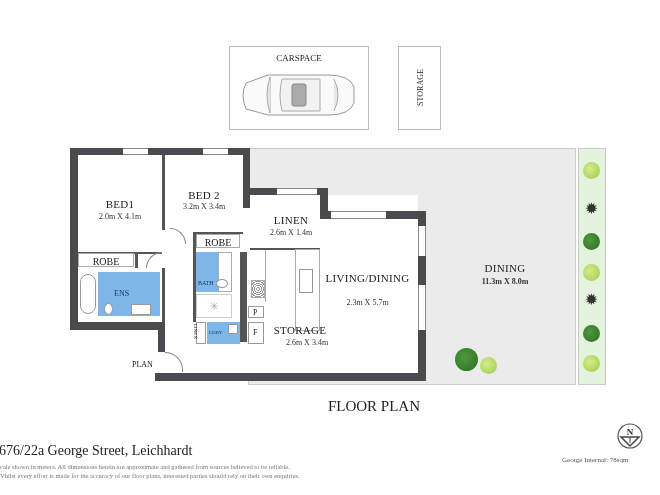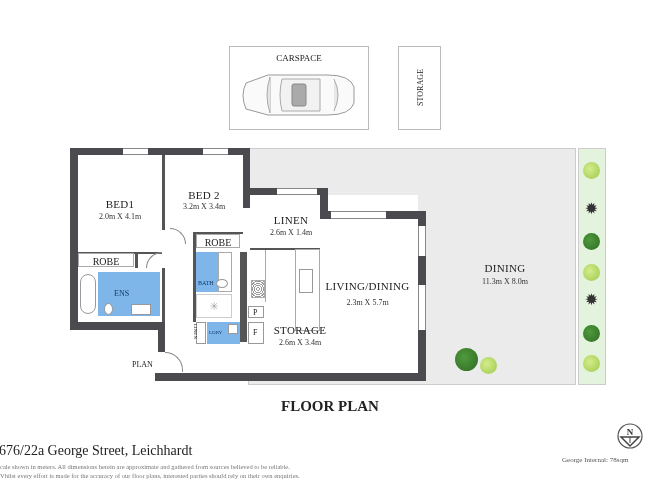--- a/index.html
+++ b/index.html
@@ -31,21 +31,21 @@
     <path d="M96 10 Q104 26 96 42" fill="#e8e8e8" stroke="#aaa"></path>
     <path d="M32 8 Q26 26 32 44" fill="#e4e4e4" stroke="#aaa"></path>
   </svg>
 </div>
 <div class="abs" style="left:398px;top:46px;width:43px;height:84px;border:1px solid #bbb;">
   <div class="abs" style="left:-20px;top:36px;width:82px;text-align:center;font-size:8px;transform:rotate(-90deg);">STORAGE</div>
 </div>
 
 <div class="abs" style="left:248px;top:148px;width:328px;height:237px;background:#ebebeb;border:1px solid #ccc;"></div>
 <div class="room-label" style="left:440px;top:262px;width:130px;">DINING</div>
-<div class="room-dim" style="left:440px;top:277px;width:130px;">11.3m X 8.0m</div>
+<div class="room-dim" style="left:440px;top:277px;width:130px;font-weight:bold;">11.3m X 8.0m</div>
 
 <div class="abs" style="left:578px;top:148px;width:28px;height:237px;background:#e3f3dd;border:1px solid #ccc;"></div>
 <div class="plant" style="left:583px;top:162px;width:17px;height:17px;background:radial-gradient(circle at 40% 40%,#d4ec8c,#9cc94a);"></div>
 <div class="abs" style="left:583px;top:200px;width:17px;height:17px;font-size:16px;line-height:17px;text-align:center;color:#333;">✹</div>
 <div class="plant" style="left:583px;top:233px;width:17px;height:17px;background:radial-gradient(circle at 40% 40%,#4f9a3c,#2e6b24);"></div>
 <div class="plant" style="left:583px;top:264px;width:17px;height:17px;background:radial-gradient(circle at 40% 40%,#d4ec8c,#9cc94a);"></div>
 <div class="abs" style="left:583px;top:291px;width:17px;height:17px;font-size:16px;line-height:17px;text-align:center;color:#333;">✹</div>
 <div class="plant" style="left:583px;top:325px;width:17px;height:17px;background:radial-gradient(circle at 40% 40%,#4f9a3c,#2e6b24);"></div>
 <div class="plant" style="left:583px;top:355px;width:17px;height:17px;background:radial-gradient(circle at 40% 40%,#d4ec8c,#9cc94a);"></div>
 <div class="plant" style="left:455px;top:348px;width:23px;height:23px;background:radial-gradient(circle at 40% 40%,#4f9a3c,#2e6b24);"></div>
@@ -112,34 +112,34 @@
 
 <div class="abs" style="left:250px;top:250px;width:16px;height:52px;border-right:1px solid #aaa;"></div>
 <div class="abs" style="left:251px;top:280px;width:14px;height:18px;border:1px solid #aaa;background:repeating-radial-gradient(circle,#fff 0 1px,#999 1px 2px);"></div>
 <div class="box" style="left:248px;top:306px;width:16px;height:12px;"></div>
 <div class="small-label" style="left:253px;top:308px;font-size:8px;">P</div>
 <div class="box" style="left:248px;top:322px;width:16px;height:22px;"></div>
 <div class="small-label" style="left:253px;top:328px;font-size:8px;">F</div>
 <div class="abs" style="left:295px;top:249px;width:25px;height:82px;border:1px solid #aaa;background:#fff;"></div>
 <div class="abs" style="left:299px;top:269px;width:14px;height:24px;border:1px solid #999;background:linear-gradient(#fff 48%,#999 48%,#999 52%,#fff 52%);"></div>
 <div class="room-label" style="left:265px;top:324px;width:70px;">STORAGE</div>
-<div class="room-dim" style="left:265px;top:338px;width:70px;">2.6m X 3.4m</div>
+<div class="room-dim" style="left:272px;top:338px;width:70px;">2.6m X 3.4m</div>
 
 <div class="room-label" style="left:256px;top:214px;width:70px;">LINEN</div>
 <div class="room-dim" style="left:256px;top:228px;width:70px;">2.6m X 1.4m</div>
 
-<div class="room-label" style="left:320px;top:280px;width:95px;">LIVING/DINING</div>
+<div class="room-label" style="left:320px;top:272px;width:95px;">LIVING/DINING</div>
 <div class="room-dim" style="left:320px;top:298px;width:95px;">2.3m X 5.7m</div>
 
 <div class="door-arc" style="left:170px;top:228px;width:16px;height:16px;border-radius:0 16px 0 0;border-left:none;border-bottom:none;"></div>
 <div class="door-arc" style="left:146px;top:252px;width:16px;height:16px;border-radius:16px 0 0 0;border-right:none;border-bottom:none;"></div>
 <div class="door-arc" style="left:165px;top:352px;width:18px;height:20px;border-radius:0 20px 0 0;border-left:none;border-bottom:none;"></div>
 <div class="small-label" style="left:132px;top:360px;font-size:8px;">PLAN</div>
 
-<div class="abs" style="left:240px;top:398px;width:180px;text-align:center;font-size:15px;color:#222;font-weight:bold;">FLOOR PLAN</div>
+<div class="abs" style="left:240px;top:398px;width:180px;text-align:right;font-size:15px;color:#222;">FLOOR PLAN</div>
 
 <div class="abs" style="left:-1px;top:443px;font-size:14px;color:#222;white-space:nowrap;">676/22a George Street, Leichhardt</div>
 <div class="abs" style="left:0;top:463px;font-size:6.5px;color:#777;white-space:nowrap;">cale shown in meters. All dimensions herein are approximate and gathered from sources believed to be reliable.</div>
 <div class="abs" style="left:0;top:472px;font-size:6.5px;color:#777;white-space:nowrap;">Vhilst every effort is made for the accuracy of our floor plans, interested parties should rely on their own enquiries.</div>
 
 <svg class="abs" style="left:617px;top:423px;" width="26" height="26" viewBox="0 0 26 26">
   <circle cx="13" cy="13" r="12" fill="#fff" stroke="#555" stroke-width="1.2"></circle>
   <path d="M4 14 L13 23 L22 14 Z" fill="none" stroke="#444" stroke-width="1.5"></path>
   <line x1="13" y1="14" x2="13" y2="20" stroke="#444" stroke-width="1"></line>
   <text x="13" y="12" text-anchor="middle" font-size="9" font-weight="bold" fill="#333" font-family="Liberation Serif, serif">N</text>

